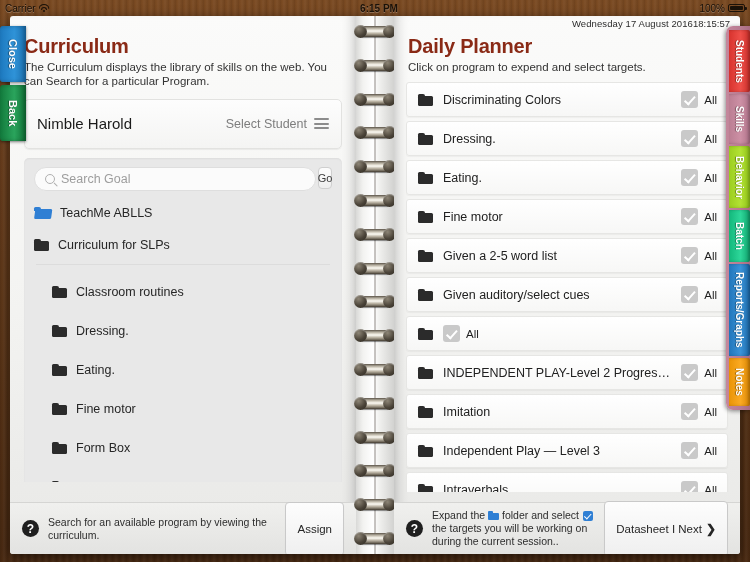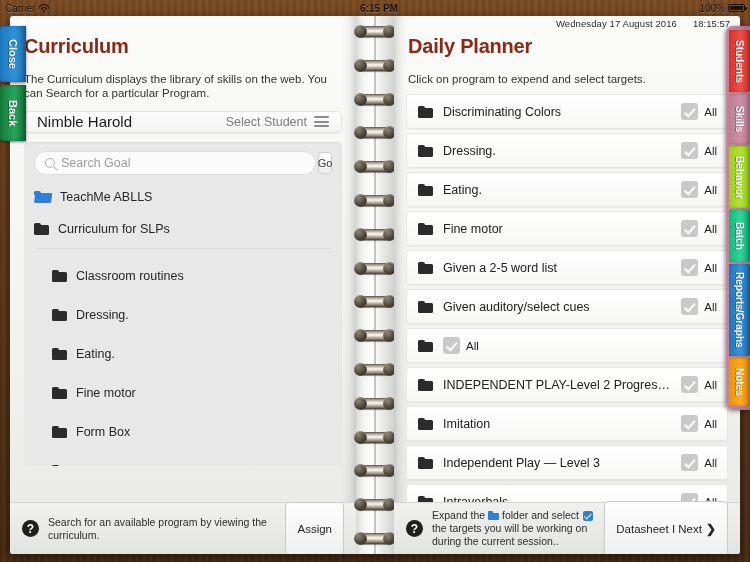--- a/index.html
+++ b/index.html
@@ -131,36 +131,36 @@
     box-shadow: inset -2px 0 3px rgba(0,0,0,0.22);
     cursor: pointer; padding: 6px 0;
   }
 
   
   .topbar {
     height: 15px; display: flex; align-items: center; justify-content: flex-end;
     padding-right: 10px; font-size: 9.5px; color: #2c2c2c;
   }
   .topbar .dt { letter-spacing: 0.1px; }
-  .topbar .tm { margin-left: 16px; }
+  .topbar .tm { margin-left: 0; }
 
   .pad { padding: 0 14px; }
   h1 {
     font-size: 20px; color: #8a2a16; font-weight: bold;
     letter-spacing: -0.2px; margin-top: 4px;
   }
   .subtitle {
-    font-size: 11.5px; color: #333; line-height: 1.25; margin-top: 14px;
+    font-size: 11.5px; color: #333; line-height: 1.25; margin-top: 2px;
     max-width: 310px;
   }
 
   
   .student-bar {
     margin: 10px 14px 4px 14px;
-    height: 22px; border-radius: 5px;
+    height: 50px; border-radius: 5px;
     background: linear-gradient(180deg,#fdfdfd,#f4f4f3);
     border: 1px solid #e2e2e0;
     box-shadow: 0 1px 1px rgba(0,0,0,0.06);
     display: flex; align-items: center; padding: 0 12px;
     cursor: pointer;
   }
   .student-name { font-size: 15px; color: #1b1b1b; }
   .student-right { margin-left: auto; display: flex; align-items: center; gap: 7px; }
   .select-student { font-size: 12.5px; color: #7d7d7d; }
   .hamburger { display: flex; flex-direction: column; gap: 2.5px; }
@@ -169,21 +169,21 @@
   
   .list-panel {
     margin: 9px 14px 0 14px;
     background: #e8e8e8;
     border-radius: 5px 5px 0 0;
     padding: 9px 10px 0 10px;
     height: 324px;
     overflow: hidden;
     box-shadow: inset 0 1px 2px rgba(0,0,0,0.05);
   }
-  .search-row { display: flex; align-items: center; gap: 2px; }
+  .search-row { display: flex; align-items: flex-start; gap: 2px; }
   .search-box {
     flex: 1; height: 24px; border-radius: 12px;
     background: #fbfbfb; border: 1px solid #dedede;
     display: flex; align-items: center; gap: 6px; padding: 0 10px;
   }
   .mag {
     width: 10px; height: 10px; border: 1.4px solid #b0b0b0; border-radius: 50%;
     position: relative; flex: 0 0 auto;
   }
   .mag::after {

